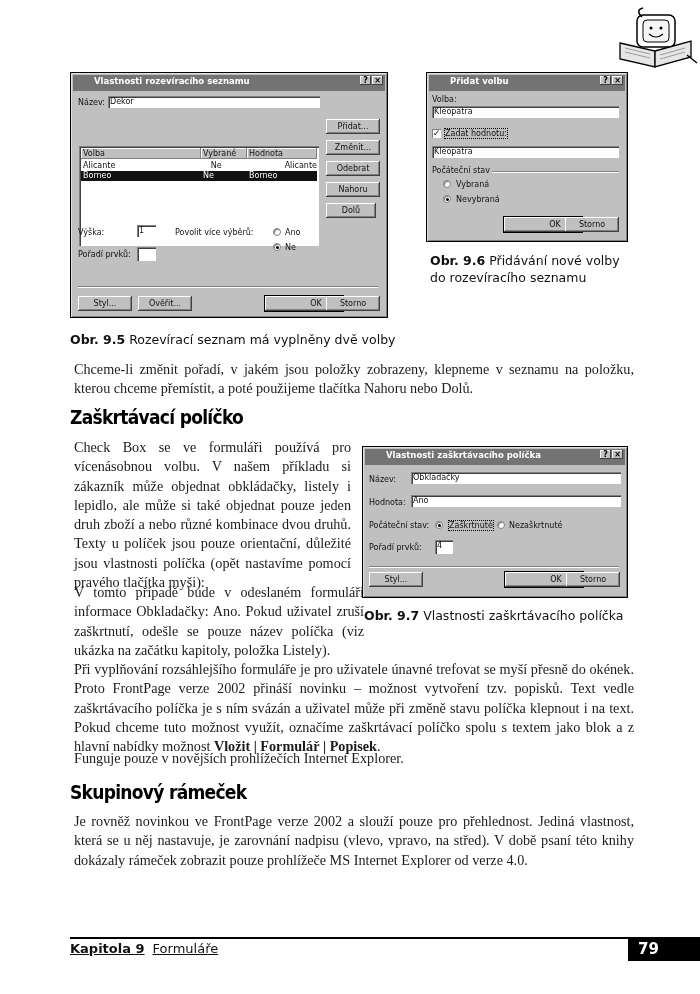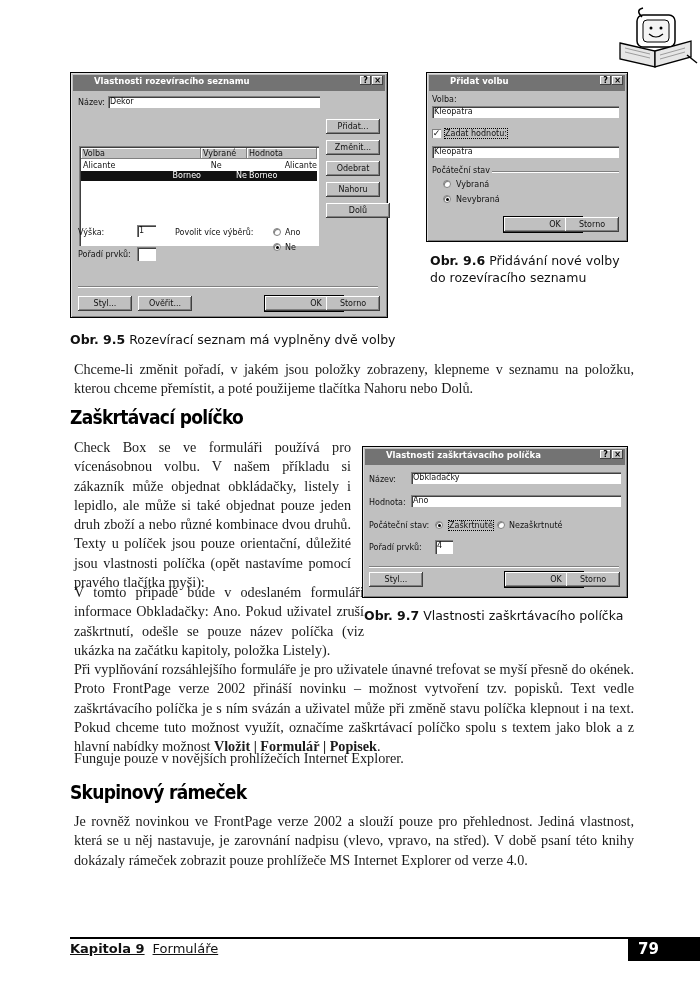--- a/index.html
+++ b/index.html
@@ -35,21 +35,21 @@
                      background: #000; border-radius: 50%; }
   .check { position: absolute; width: 9px; height: 9px; background: #fff; box-shadow: inset 1px 1px 0 #808080;
            font-size: 9px; line-height: 9px; text-align: center; font-weight: bold; }
 
   .listbox { position: absolute; background: #fff; box-shadow: inset 1px 1px 0 #808080, inset 2px 2px 0 #404040; }
   .list-head { position: absolute; left: 2px; right: 2px; top: 2px; height: 11px; display: flex; }
   .list-head span { background: #c0c0c0; box-shadow: inset -1px -1px 0 #808080, inset 1px 1px 0 #fff;
                     padding-left: 2px; line-height: 11px; }
   .list-row { position: absolute; left: 2px; right: 2px; height: 10px; display: flex; line-height: 10px; }
   .list-row span { padding-left: 2px; }
-  .list-row.sel { background: #111; color: #fff; text-align: right; }
+  .list-row.sel { background: #111; color: #fff; }
 
   .footer-rule { position: absolute; left: 70px; top: 937px; width: 630px; border-top: 2px solid #000; }
   .footer-left { position: absolute; left: 70px; top: 941px; font-family: "DejaVu Sans", sans-serif; font-size: 13px; text-decoration: underline; }
   .footer-left b { font-weight: bold; margin-right: 8px; }
   .pageno { position: absolute; left: 628px; top: 937px; width: 72px; height: 24px; background: #000; color: #fff;
             font-family: "DejaVu Sans", sans-serif; font-weight: bold; font-size: 15px; line-height: 24px; padding-left: 10px; box-sizing: border-box; }
 </style>
 </head>
 <body>
 
@@ -92,21 +92,21 @@
       <span style="width:118px;">Borneo</span>
       <span style="width:44px;">Ne</span>
       <span>Borneo</span>
     </div>
   </div>
 
   <div class="btn" style="left:255px;top:46px;width:54px;">Přidat...</div>
   <div class="btn" style="left:255px;top:67px;width:54px;">Změnit...</div>
   <div class="btn" style="left:255px;top:88px;width:54px;">Odebrat</div>
   <div class="btn" style="left:255px;top:109px;width:54px;">Nahoru</div>
-  <div class="btn" style="left:255px;top:130px;width:64px;">Dolů</div>
+  <div class="btn" style="left:255px;top:130px;width:50px;">Dolů</div>
 
   <span class="lbl" style="left:7px;top:155px;">Výška:</span>
   <div class="field" style="left:66px;top:152px;width:17px;">1</div>
   <span class="lbl" style="left:7px;top:177px;">Pořadí prvků:</span>
   <div class="field" style="left:66px;top:174px;width:17px;height:14px;"></div>
 
   <span class="lbl" style="left:104px;top:155px;">Povolit více výběrů:</span>
   <div class="radio" style="left:202px;top:155px;"></div>
   <span class="lbl" style="left:214px;top:155px;">Ano</span>
   <div class="radio on" style="left:202px;top:170px;"></div>

